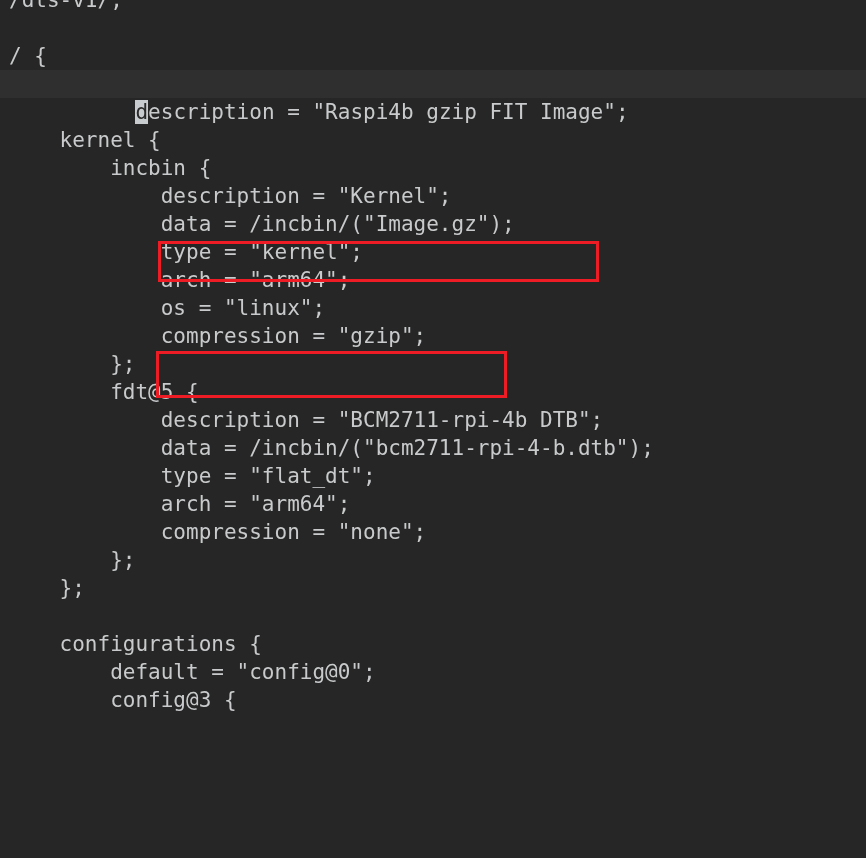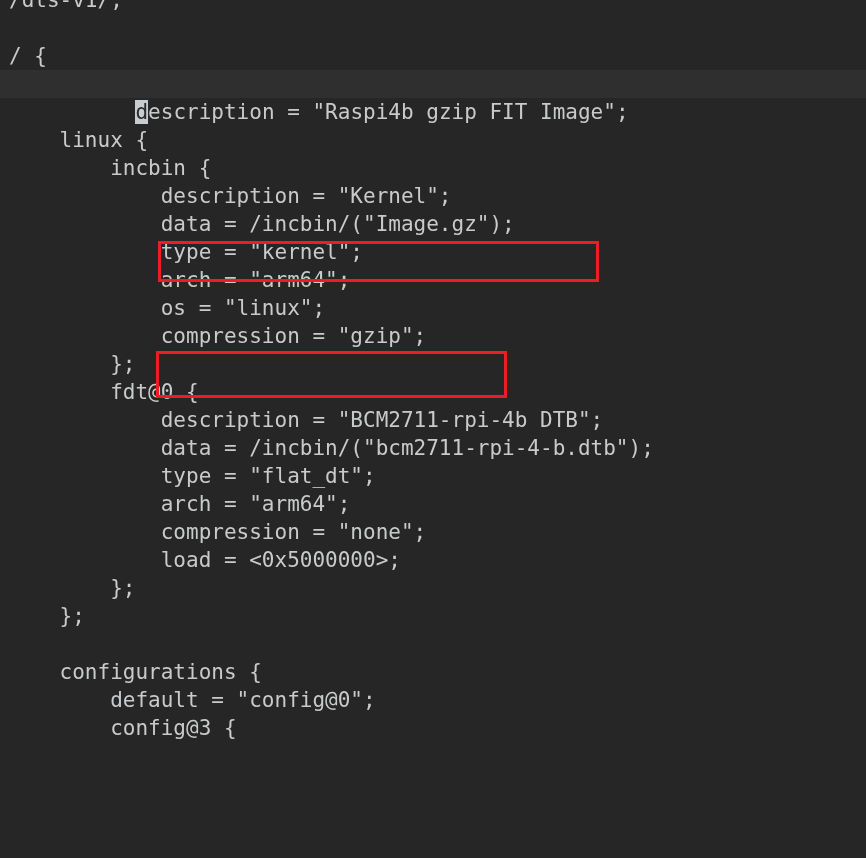--- a/index.html
+++ b/index.html
@@ -79,53 +79,52 @@
 
     <div class="code-line">/ {</div>
 
     <div class="code-line cursor-line">
       <span class="line-inner"><span>    </span><span class="cursor-block">d</span><span>escription = "Raspi4b gzip FIT Image";</span></span>
     </div>
 
 
     <div class="code-line"></div>
 
-    <div class="code-line">    linux {</div>
+    <div class="code-line">    kernel {</div>
 
     <div class="code-line">        incbin {</div>
 
     <div class="code-line">            description = "Kernel";</div>
 
     <div class="code-line">            data = /incbin/("Image.gz");</div>
 
     <div class="code-line">            type = "kernel";</div>
 
     <div class="code-line">            arch = "arm64";</div>
 
     <div class="code-line">            os = "linux";</div>
 
     <div class="code-line">            compression = "gzip";</div>
 
 
 
     <div class="code-line">        };</div>
 
-    <div class="code-line">        fdt@0 {</div>
+    <div class="code-line">        fdt@5 {</div>
 
     <div class="code-line">            description = "BCM2711-rpi-4b DTB";</div>
 
     <div class="code-line">            data = /incbin/("bcm2711-rpi-4-b.dtb");</div>
 
     <div class="code-line">            type = "flat_dt";</div>
 
     <div class="code-line">            arch = "arm64";</div>
 
     <div class="code-line">            compression = "none";</div>
 
-    <div class="code-line">            load = &lt;0x5000000&gt;;</div>
 
 
     <div class="code-line">        };</div>
 
     <div class="code-line">    };</div>
 
     <div class="code-line"></div>
 
     <div class="code-line">    configurations {</div>
 

